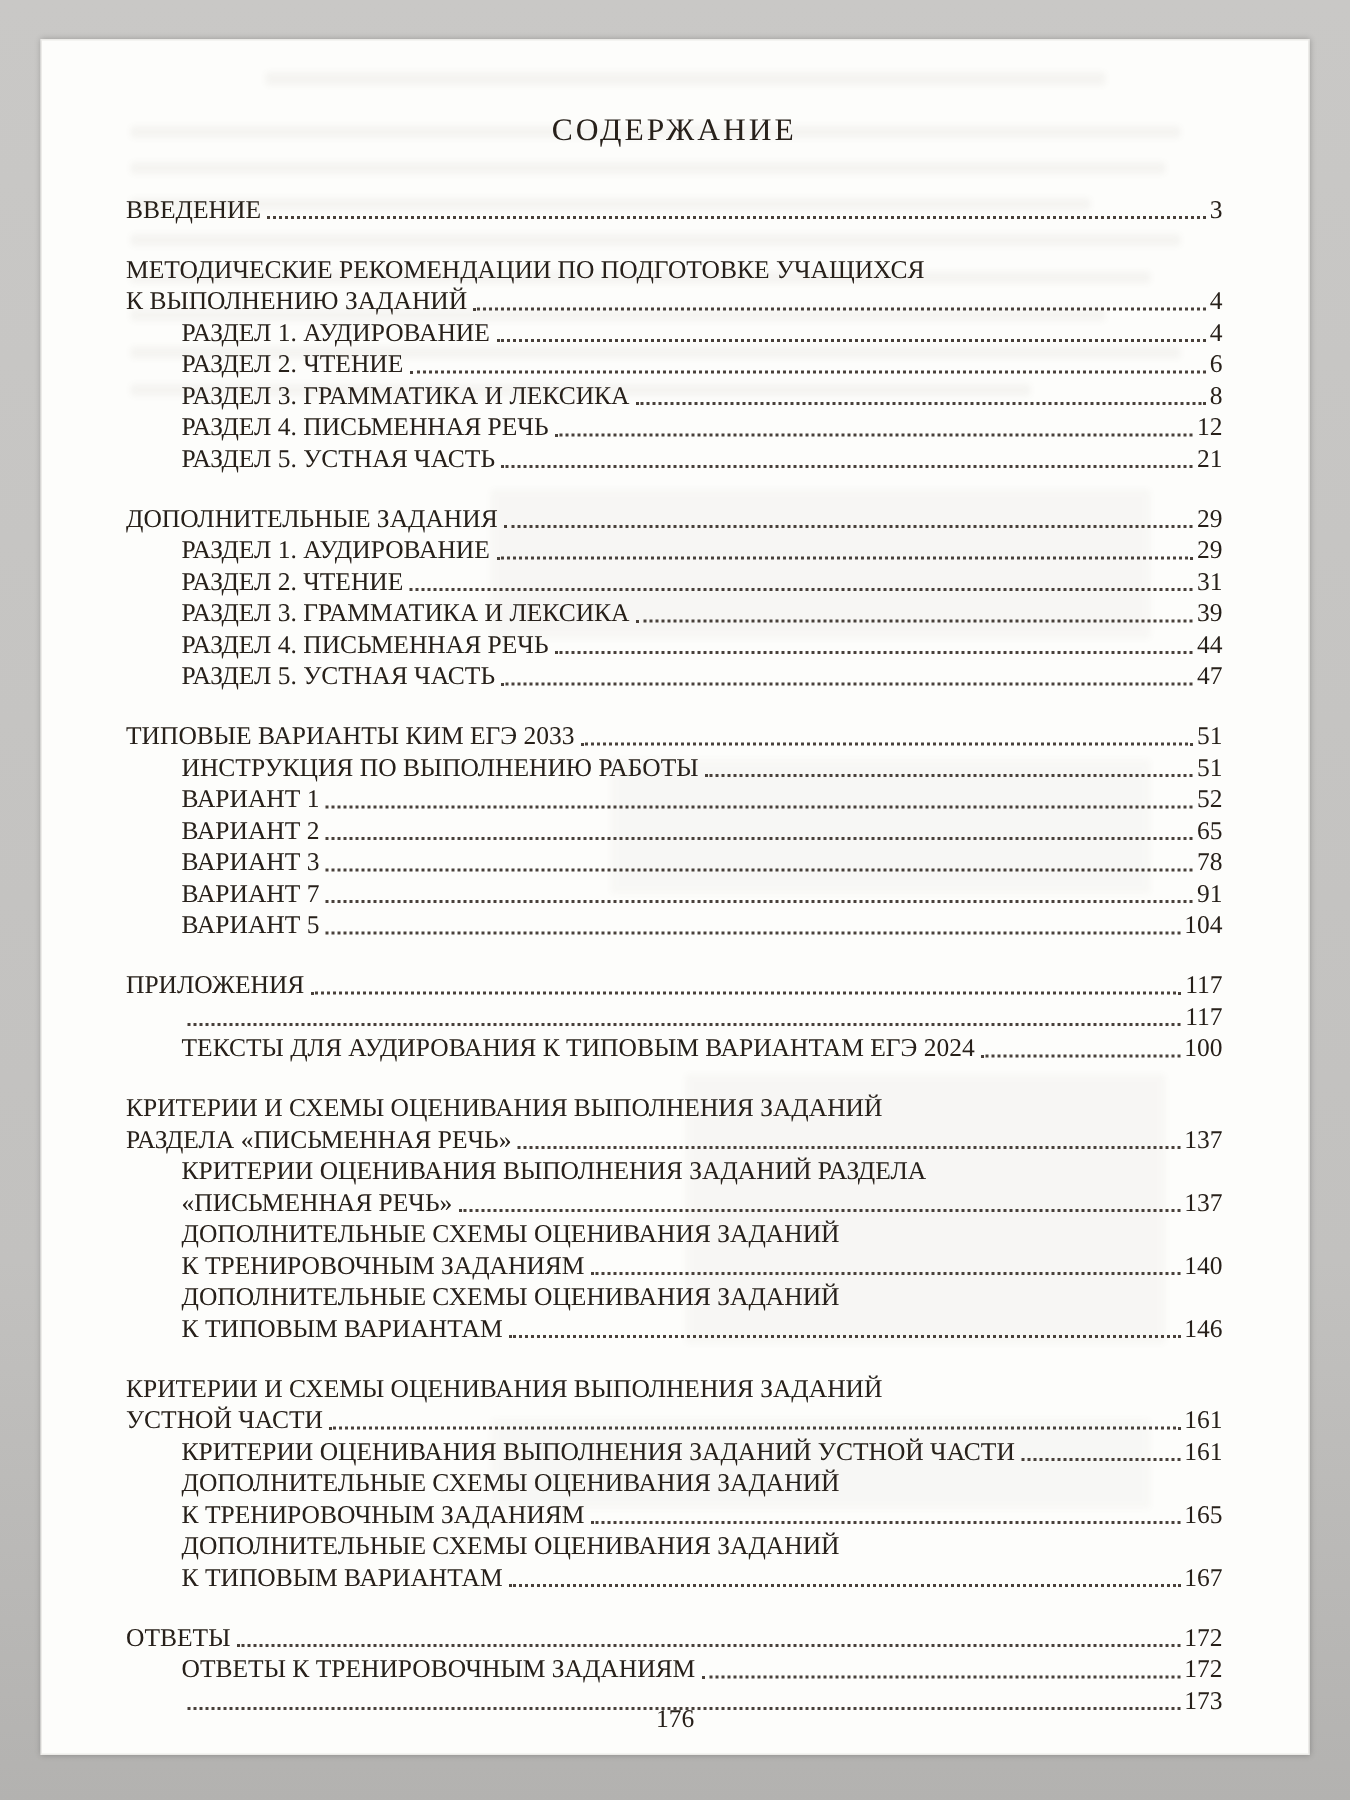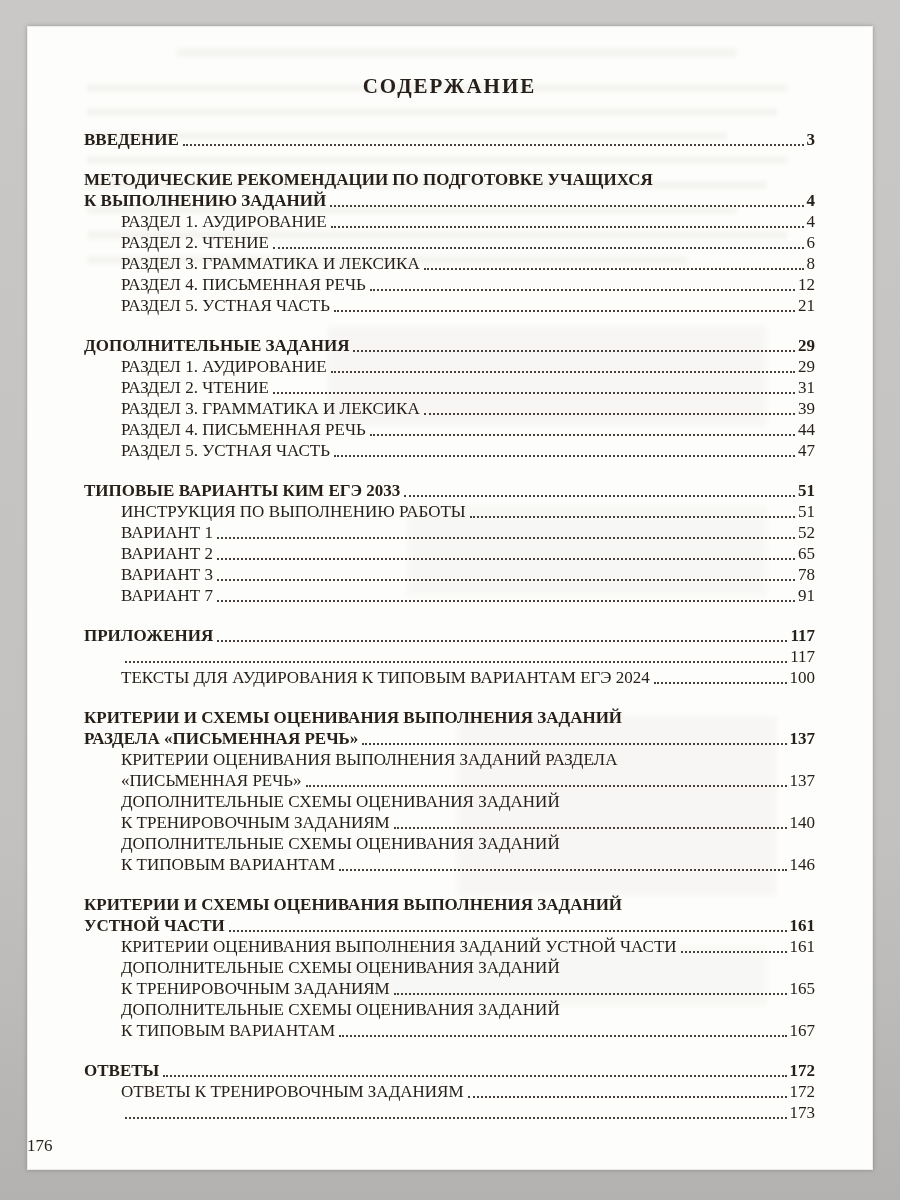--- a/index.html
+++ b/index.html
@@ -24,42 +24,43 @@
     overflow: hidden;
   }
   .content {
     position: relative;
     padding: 24px 58px 0 57px;
     z-index: 2;
   }
   .doc-title {
     text-align: center;
     font-size: 21px;
-    font-weight: 700;
+    font-weight: 400;
     letter-spacing: 2px;
     margin: 24px 0 30px 0;
   }
   .toc { font-size: 17px; }
   .toc-entry { margin: 0; }
   .toc-entry.gap { margin-top: 19px; }
-  .toc-entry.bold { font-weight: 700; }
+  .toc-entry.bold { font-weight: 400; }
   .toc-entry.level-1 { padding-left: 37px; }
   .toc-line { display: flex; line-height: 21px; }
   .toc-text { white-space: pre-wrap; }
   .leader {
     flex: 1 1 auto;
     min-width: 12px;
     border-bottom: 2px dotted #48403a;
     align-self: flex-end;
     margin: 0 3px 4px 4px;
   }
   .pagenum { flex: 0 0 auto; }
   .folio {
     position: absolute;
     left: 0; right: 0; bottom: 14px;
+    text-align: center;
     font-size: 17px;
     z-index: 2;
   }
   
   .ghost { position: absolute; inset: 0; z-index: 1; pointer-events: none; }
   .ghost div {
     position: absolute;
     background: #6d6253;
     opacity: 0.055;
     filter: blur(2px);
@@ -220,20 +221,27 @@
               <span class="pagenum">78</span>
             </div>
           </div>
           <div class="toc-entry level-1">
             <div class="toc-line">
               <span class="toc-text">ВАРИАНТ 7</span>
               <span class="leader"></span>
               <span class="pagenum">91</span>
             </div>
           </div>
+          <div class="toc-entry level-1">
+            <div class="toc-line">
+              <span class="toc-text">ВАРИАНТ 5</span>
+              <span class="leader"></span>
+              <span class="pagenum">104</span>
+            </div>
+          </div>
           <div class="toc-entry level-0 bold gap">
             <div class="toc-line">
               <span class="toc-text">ПРИЛОЖЕНИЯ</span>
               <span class="leader"></span>
               <span class="pagenum">117</span>
             </div>
           </div>
           <div class="toc-entry level-1">
             <div class="toc-line">
               <span class="leader"></span>

